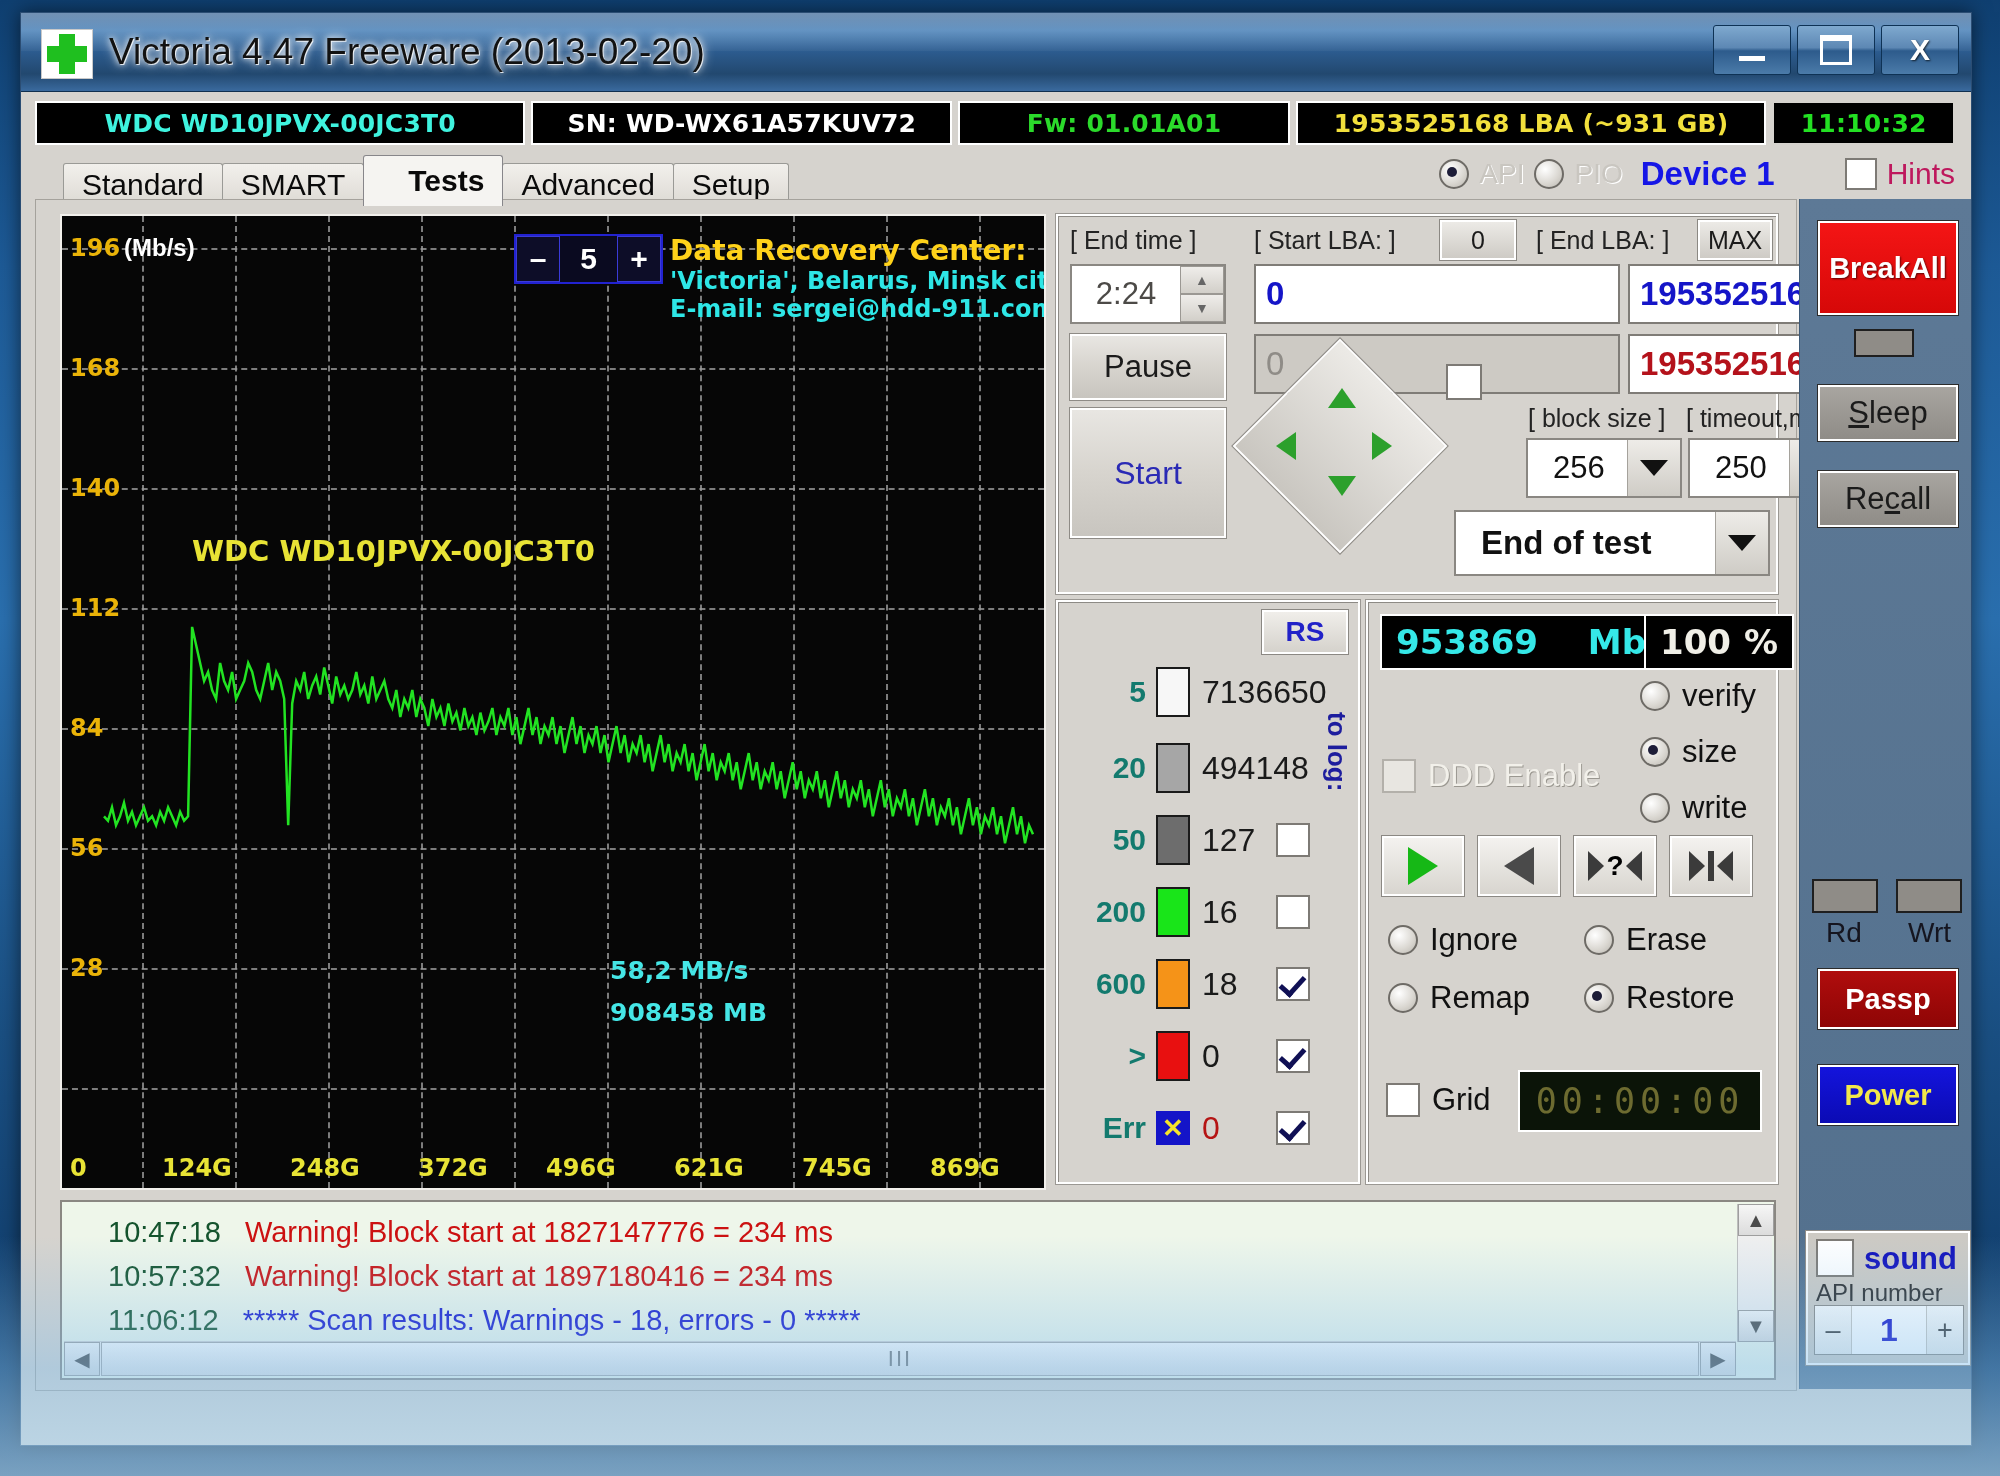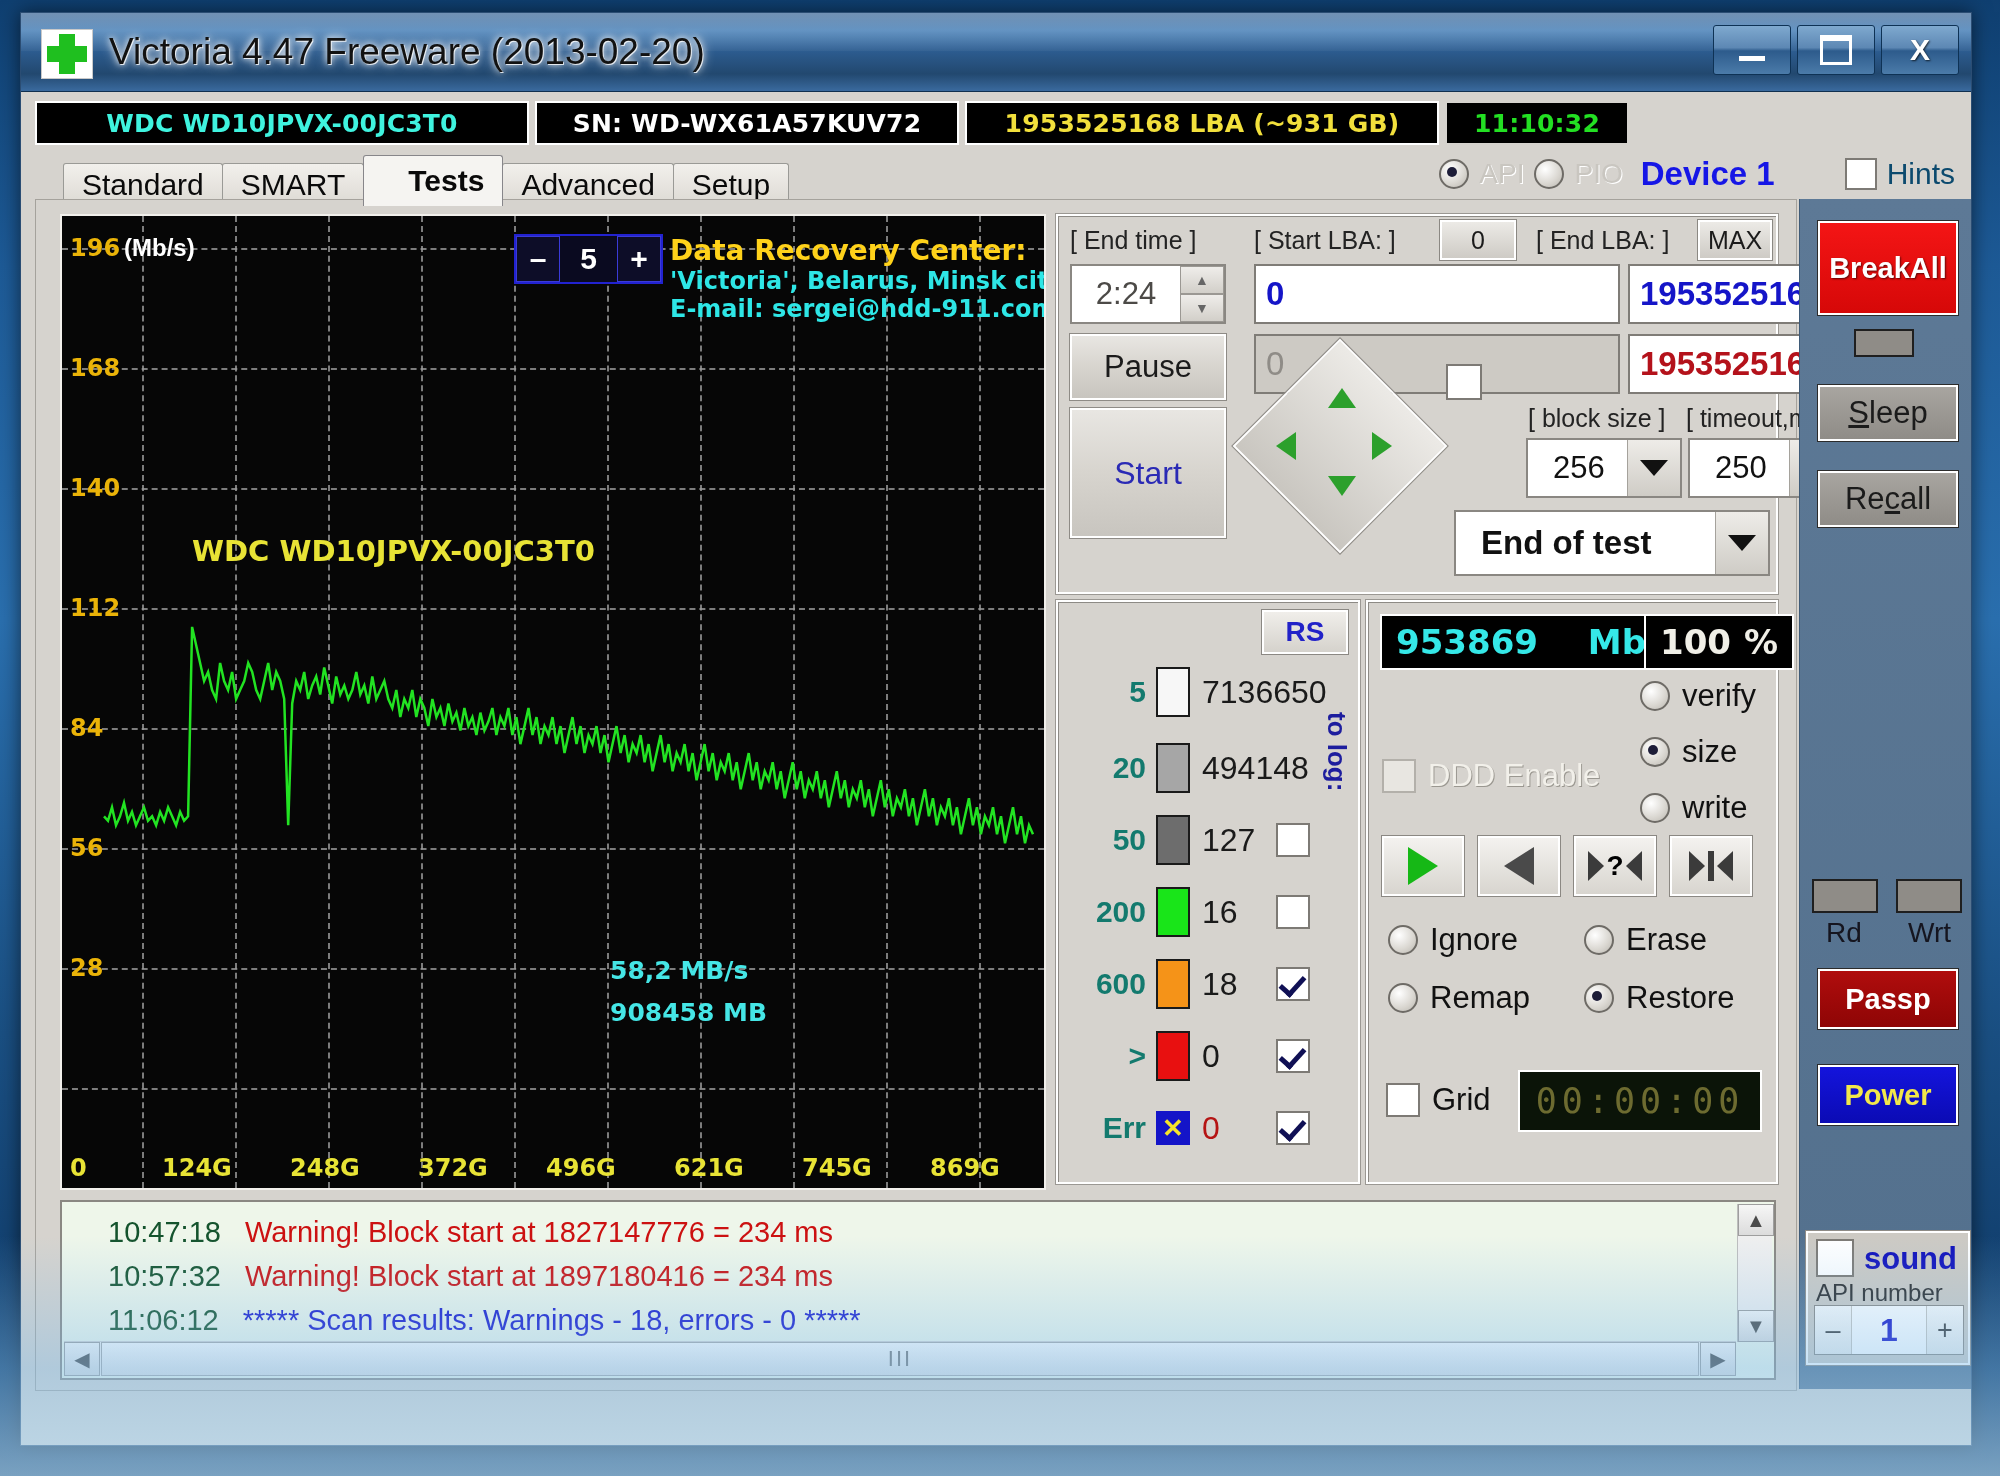--- a/index.html
+++ b/index.html
@@ -96,21 +96,21 @@
   }
   .radio.sel:after{
     content:"";position:absolute;left:6px;top:6px;width:10px;height:10px;border-radius:50%;
     background:#1d1d38;
   }
   .dim-label{font-size:28px;color:#c9c6c0;text-shadow:1px 1px 0 #fff;}
   .device-label{font-size:33px;font-weight:bold;color:#1616e6;margin-left:8px;}
   .hints-box{
     width:28px;height:28px;background:#fff;border:2px solid #7d7a75;margin-left:60px;flex:none;
   }
-  .hints-label{font-size:30px;color:#0c4a6e;}
+  .hints-label{font-size:30px;color:#be185d;}
 
   
   .mainarea{
     position:absolute;left:14px;top:186px;width:1760px;height:1190px;
     background:#d6d3ce;border:1px solid #a5a29c;
   }
 
   
   .graph{
     position:absolute;left:24px;top:14px;width:982px;height:972px;
@@ -322,20 +322,21 @@
         <div class="wbtn">
             <div class="max-glyph"></div>
           </div>
         <div class="wbtn">X</div>
       </div>
     </div>
 
     <div class="infobar">
       <div class="infocell ic-model">WDC WD10JPVX-00JC3T0</div>
       <div class="infocell ic-sn">SN: WD-WX61A57KUV72</div>
+      <div class="infocell ic-fw">Fw: 01.01A01</div>
       <div class="infocell ic-lba">1953525168 LBA (~931 GB)</div>
       <div class="infocell ic-time">
         <div class="ic-time-inner">11:10:32</div>
       </div>
     </div>
 
     <div class="tabsrow">
       <div class="tabs">
         <div class="tab">Standard</div>
         <div class="tab">SMART</div>

